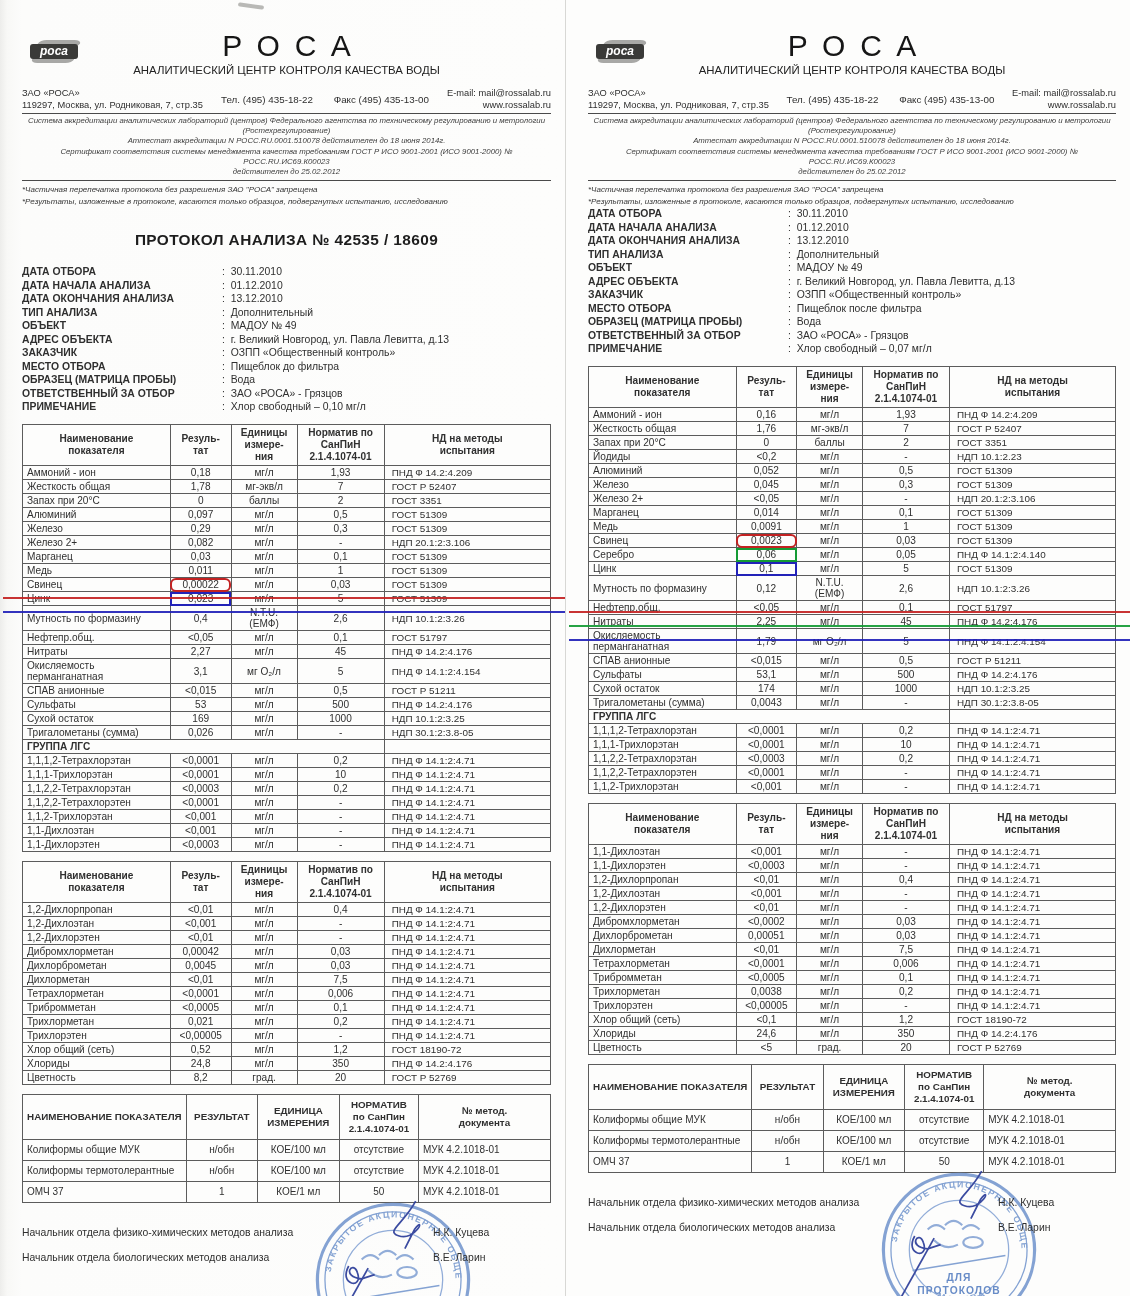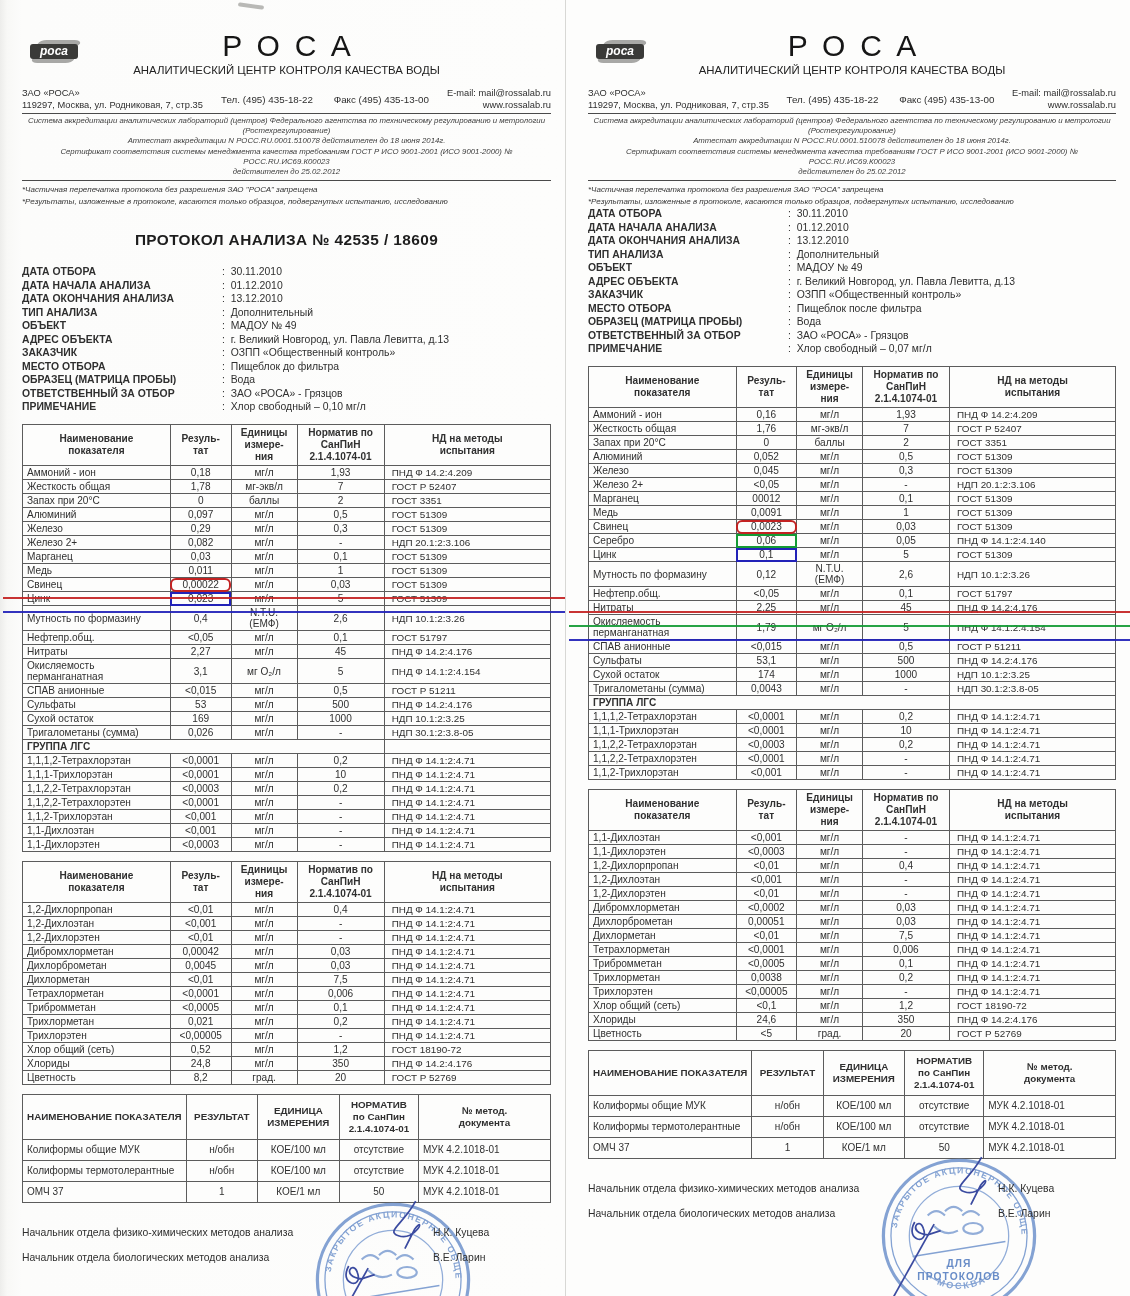--- a/index.html
+++ b/index.html
@@ -692,20 +692,27 @@
           <td class="c-method">ГОСТ Р 52407</td>
         </tr>
         <tr>
           <td class="c-name">Запах при 20°С</td>
           <td class="c-res">0</td>
           <td class="c-unit">баллы</td>
           <td class="c-norm">2</td>
           <td class="c-method">ГОСТ 3351</td>
         </tr>
         <tr>
+          <td class="c-name">Йодиды</td>
+          <td class="c-res">&lt;0,2</td>
+          <td class="c-unit">мг/л</td>
+          <td class="c-norm">-</td>
+          <td class="c-method">НДП 10.1:2.23</td>
+        </tr>
+        <tr>
           <td class="c-name">Алюминий</td>
           <td class="c-res">0,052</td>
           <td class="c-unit">мг/л</td>
           <td class="c-norm">0,5</td>
           <td class="c-method">ГОСТ 51309</td>
         </tr>
         <tr>
           <td class="c-name">Железо</td>
           <td class="c-res">0,045</td>
           <td class="c-unit">мг/л</td>
@@ -714,21 +721,21 @@
         </tr>
         <tr>
           <td class="c-name">Железо 2+</td>
           <td class="c-res">&lt;0,05</td>
           <td class="c-unit">мг/л</td>
           <td class="c-norm">-</td>
           <td class="c-method">НДП 20.1:2:3.106</td>
         </tr>
         <tr>
           <td class="c-name">Марганец</td>
-          <td class="c-res">00012</td>
+          <td class="c-res">0,014</td>
           <td class="c-unit">мг/л</td>
           <td class="c-norm">0,1</td>
           <td class="c-method">ГОСТ 51309</td>
         </tr>
         <tr>
           <td class="c-name">Медь</td>
           <td class="c-res">0,0091</td>
           <td class="c-unit">мг/л</td>
           <td class="c-norm">1</td>
           <td class="c-method">ГОСТ 51309</td>

